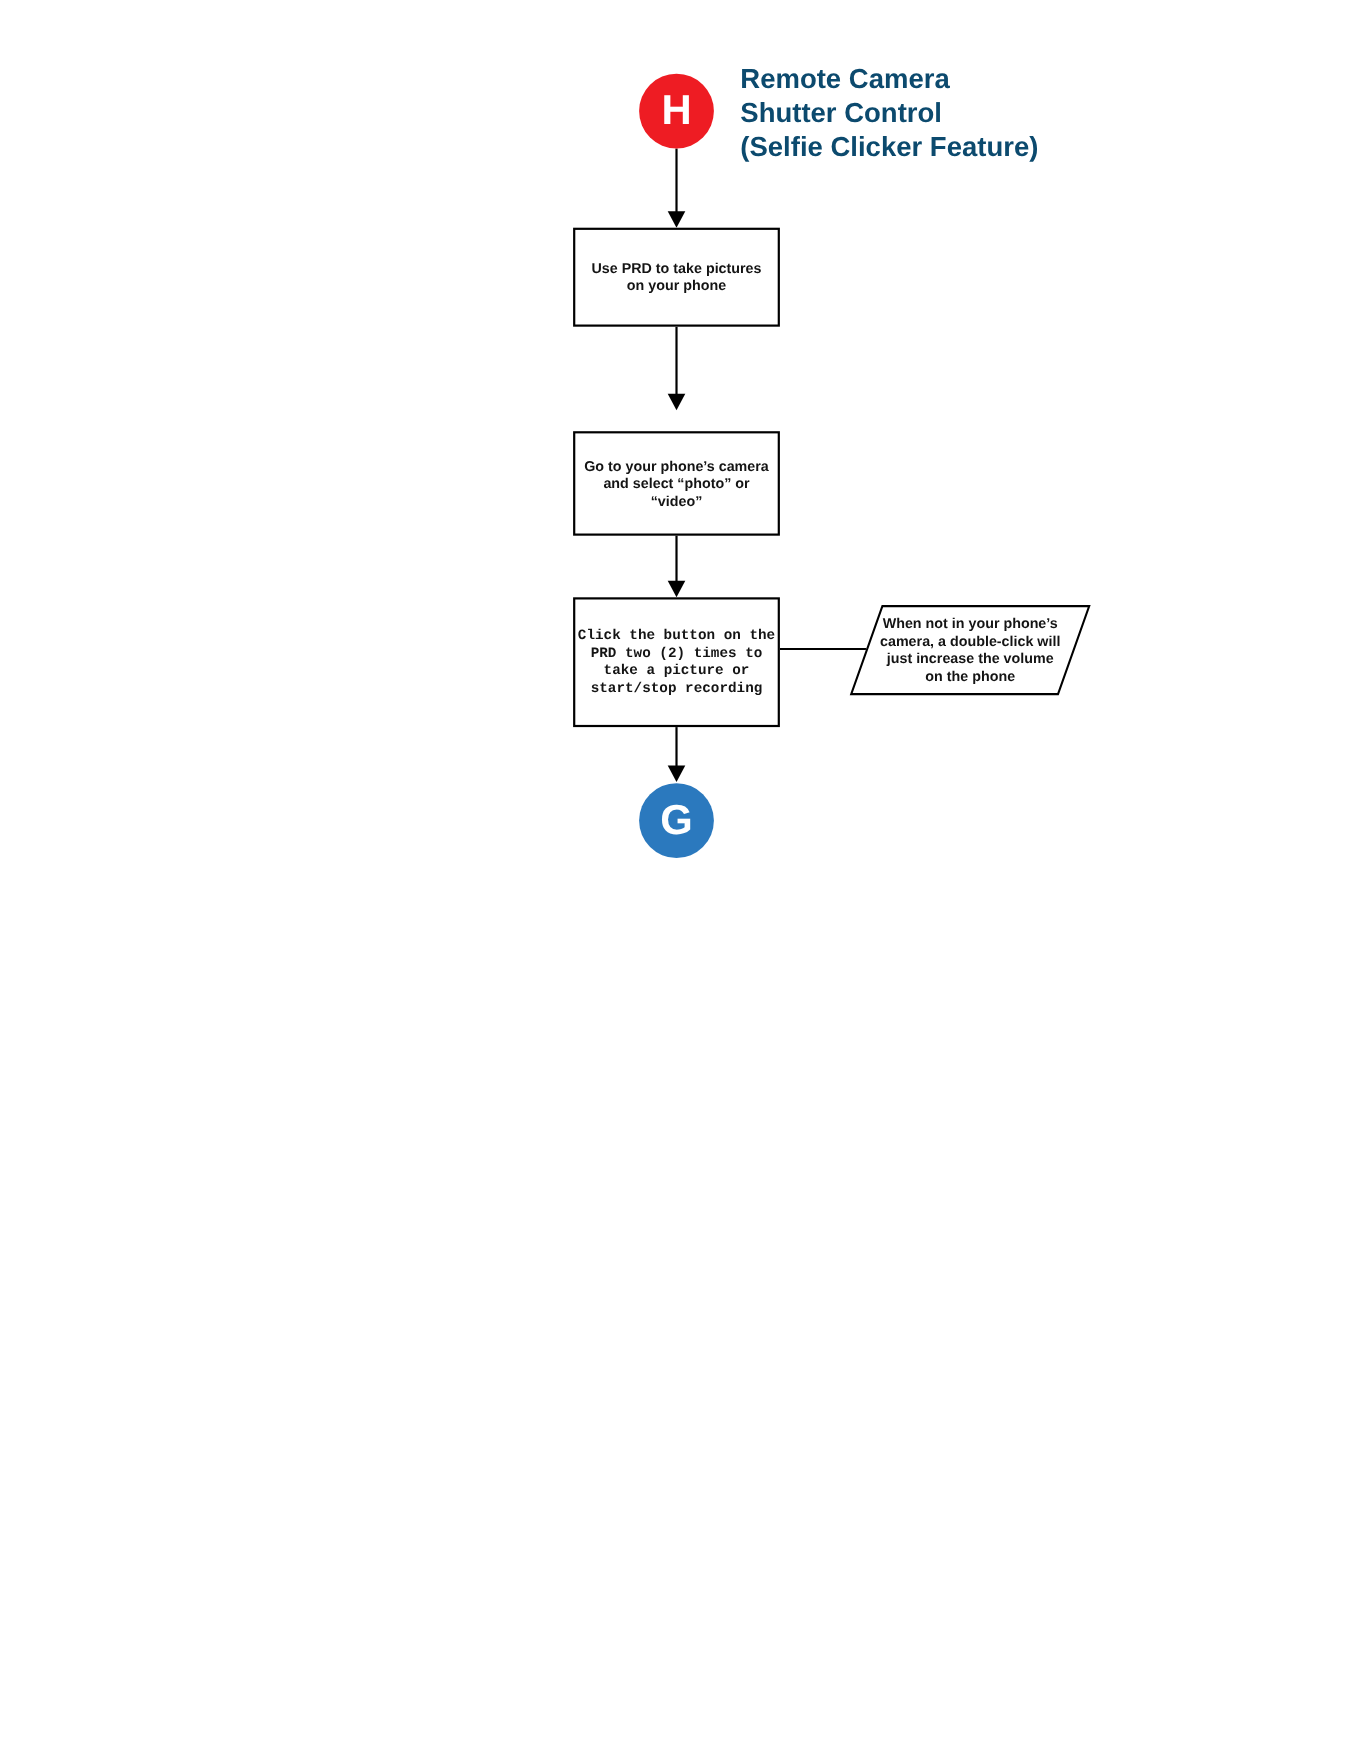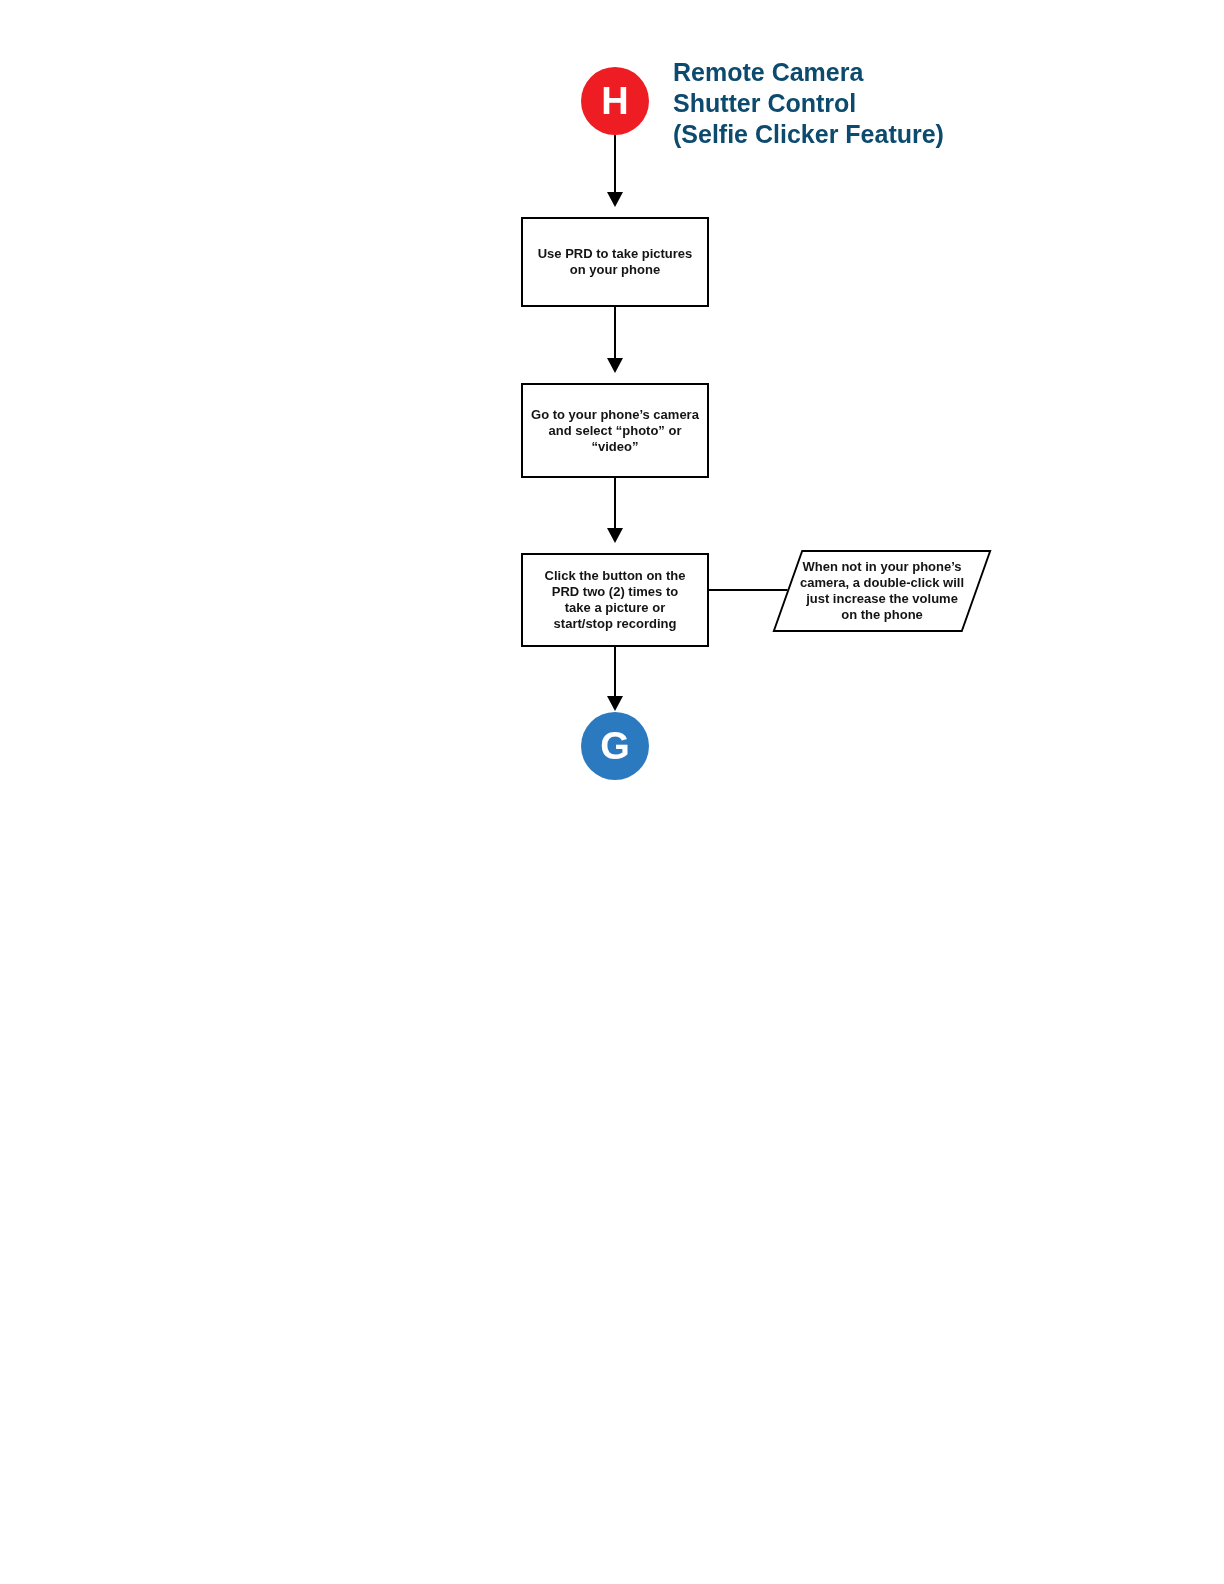--- a/index.html
+++ b/index.html
@@ -51,25 +51,24 @@
   .step-box {
     position: absolute;
     left: 521px;
     width: 188px;
     box-sizing: border-box;
     border: 2px solid #000000;
     background: #ffffff;
     display: flex;
     align-items: center;
     justify-content: center;
-    margin-top: 10px;
   }
   .box-1 { top: 207px; height: 90px; }
-  .box-2 { top: 373px; height: 95px; }
-  .box-3 { top: 543px; height: 94px; }
+  .box-2 { top: 392px; height: 95px; }
+  .box-3 { top: 543px; height: 118px; font-family: Liberation Mono, monospace; }
   .box-text {
     font-size: 13px;
     font-weight: bold;
     line-height: 16px;
     color: #141414;
     text-align: center;
     white-space: pre-line;
   }
   .note-parallelogram {
     position: absolute;

